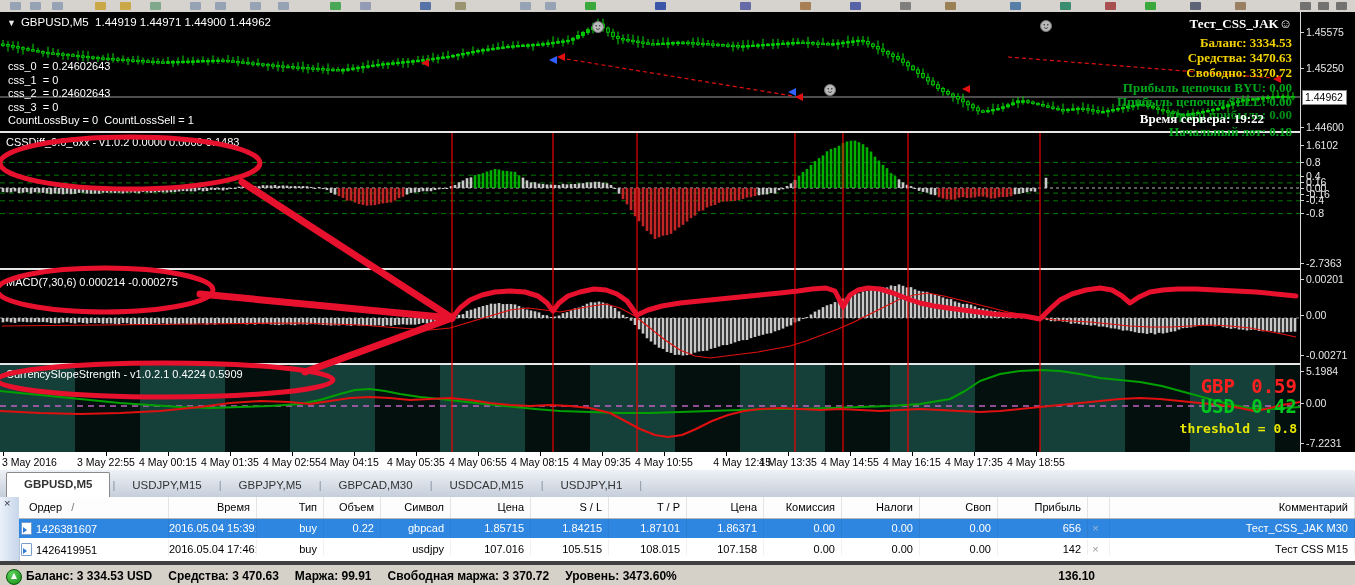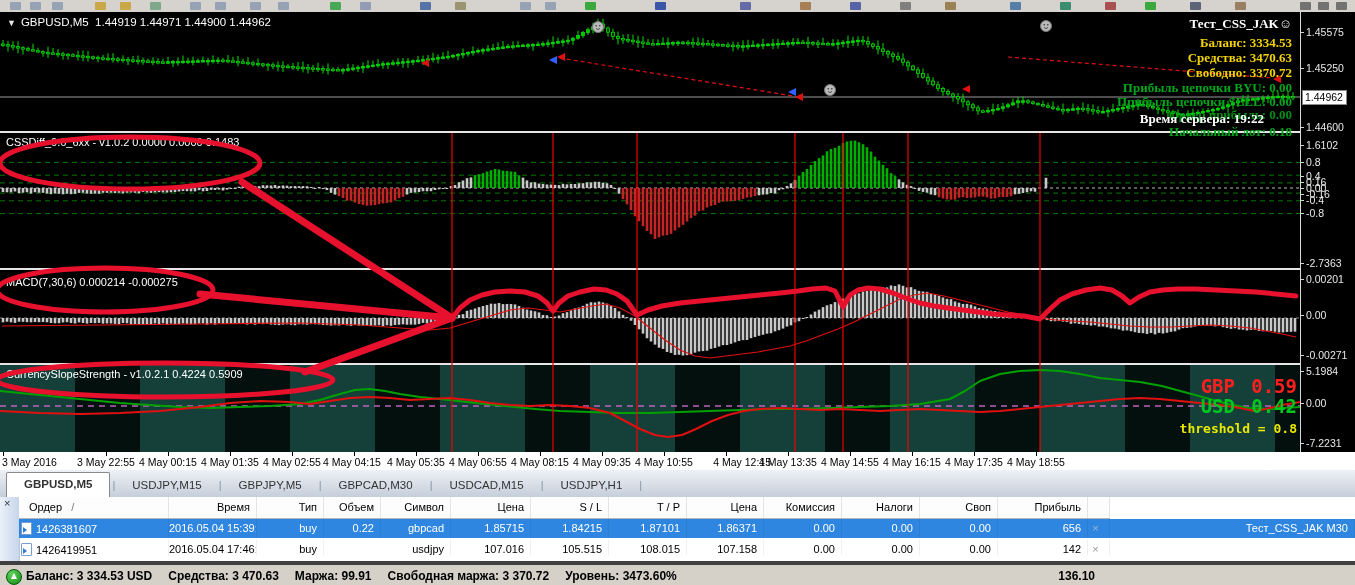--- a/index.html
+++ b/index.html
@@ -644,20 +644,25 @@
         <circle cx="831.8" cy="76.8" r="0.8" fill="#333"></circle>
         <path d="M828,79.5 q2,2.2 4,0" stroke="#333" stroke-width="0.8" fill="none"></path>
         <circle cx="1046" cy="14" r="5.5" fill="#b9b9b9" stroke="#777" stroke-width="1"></circle>
         <circle cx="1044.2" cy="12.8" r="0.8" fill="#333"></circle>
         <circle cx="1047.8" cy="12.8" r="0.8" fill="#333"></circle>
         <path d="M1044,15.5 q2,2.2 4,0" stroke="#333" stroke-width="0.8" fill="none"></path>
       </svg>
     <div class="chart-title">
       <span class="tri">▼</span><span>GBPUSD,M5</span>&nbsp;&nbsp;<span>1.44919 1.44971 1.44900 1.44962</span>
     </div>
+    <div class="ovl-left" id="ovl-left">css_0  = 0.24602643
+css_1  = 0
+css_2  = 0.24602643
+css_3  = 0
+CountLossBuy = 0  CountLossSell = 1</div>
     <div class="ovl-right">
       <div class="whitetx" style="top:4px">Тест_CSS_JAK☺</div>
       <div class="yellow" style="top:23px">Баланс: 3334.53</div>
       <div class="yellow" style="top:38px">Средства: 3470.63</div>
       <div class="yellow" style="top:53px">Свободно: 3370.72</div>
       <div class="greentx" style="top:68px">Прибыль цепочки BYU:  0.00</div>
       <div class="greentx" style="top:82px">Прибыль цепочки SELL:  0.00</div>
       <div class="greentx" style="top:95px;opacity:.85">Ордер прибыль:  0.00</div>
       <div class="whitetx" style="top:99px;right:28px;z-index:2">Время сервера: 19:22</div>
       <div class="greentx" style="top:112px">Начальный лот: 0.18</div>
@@ -1336,21 +1341,21 @@
       <div class="tlabel" style="left: 2px;">3 May 2016</div>
       <div class="tick" style="left: 106px;"></div>
       <div class="tlabel" style="left: 61px; width: 90px; text-align: center;">3 May 22:55</div>
       <div class="tick" style="left: 168px;"></div>
       <div class="tlabel" style="left: 123px; width: 90px; text-align: center;">4 May 00:15</div>
       <div class="tick" style="left: 230px;"></div>
       <div class="tlabel" style="left: 185px; width: 90px; text-align: center;">4 May 01:35</div>
       <div class="tick" style="left: 292px;"></div>
       <div class="tlabel" style="left: 247px; width: 90px; text-align: center;">4 May 02:55</div>
       <div class="tick" style="left: 354px;"></div>
-      <div class="tlabel" style="left: 307px; width: 90px; text-align: center;">4 May 04:15</div>
+      <div class="tlabel" style="left: 321px; width: 90px; ">4 May 04:15</div>
       <div class="tick" style="left: 416px;"></div>
       <div class="tlabel" style="left: 371px; width: 90px; text-align: center;">4 May 05:35</div>
       <div class="tick" style="left: 478px;"></div>
       <div class="tlabel" style="left: 433px; width: 90px; text-align: center;">4 May 06:55</div>
       <div class="tick" style="left: 540px;"></div>
       <div class="tlabel" style="left: 495px; width: 90px; text-align: center;">4 May 08:15</div>
       <div class="tick" style="left: 602px;"></div>
       <div class="tlabel" style="left: 557px; width: 90px; text-align: center;">4 May 09:35</div>
       <div class="tick" style="left: 664px;"></div>
       <div class="tlabel" style="left: 619px; width: 90px; text-align: center;">4 May 10:55</div>
@@ -1395,20 +1400,21 @@
         <div class="hcell" style="width: 70px; text-align: right; padding-right: 6px;">Символ</div>
         <div class="hcell" style="width: 80px; text-align: right; padding-right: 6px;">Цена</div>
         <div class="hcell" style="width: 78px; text-align: right; padding-right: 6px;">S / L</div>
         <div class="hcell" style="width: 78px; text-align: right; padding-right: 6px;">T / P</div>
         <div class="hcell" style="width: 77px; text-align: right; padding-right: 6px;">Цена</div>
         <div class="hcell" style="width: 78px; text-align: right; padding-right: 6px;">Комиссия</div>
         <div class="hcell" style="width: 78px; text-align: right; padding-right: 6px;">Налоги</div>
         <div class="hcell" style="width: 78px; text-align: right; padding-right: 6px;">Своп</div>
         <div class="hcell" style="width: 90px; text-align: right; padding-right: 6px;">Прибыль</div>
         <div class="hcell" style="width: 22px; text-align: right; padding-right: 6px;"></div>
+        <div class="hcell" style="width: 245px; text-align: right; padding-right: 6px;">Комментарий</div>
       </div>
     <div class="t-rows" id="t-rows">
         <div class="trow sel">
           <div class="tcell" style="width: 150px; text-align: left; padding-right: 6px;"><span class="docicon"></span>1426381607</div>
           <div class="tcell" style="width: 88px; text-align: right; padding-right: 6px;">2016.05.04 15:39:06</div>
           <div class="tcell" style="width: 67px; text-align: right; padding-right: 6px;">buy</div>
           <div class="tcell" style="width: 57px; text-align: right; padding-right: 6px;">0.22</div>
           <div class="tcell" style="width: 70px; text-align: right; padding-right: 6px;">gbpcad</div>
           <div class="tcell" style="width: 80px; text-align: right; padding-right: 6px;">1.85715</div>
           <div class="tcell" style="width: 78px; text-align: right; padding-right: 6px;">1.84215</div>
@@ -1429,20 +1435,21 @@
           <div class="tcell" style="width: 70px; text-align: right; padding-right: 6px;">usdjpy</div>
           <div class="tcell" style="width: 80px; text-align: right; padding-right: 6px;">107.016</div>
           <div class="tcell" style="width: 78px; text-align: right; padding-right: 6px;">105.515</div>
           <div class="tcell" style="width: 78px; text-align: right; padding-right: 6px;">108.015</div>
           <div class="tcell" style="width: 77px; text-align: right; padding-right: 6px;">107.158</div>
           <div class="tcell" style="width: 78px; text-align: right; padding-right: 6px;">0.00</div>
           <div class="tcell" style="width: 78px; text-align: right; padding-right: 6px;">0.00</div>
           <div class="tcell" style="width: 78px; text-align: right; padding-right: 6px;">0.00</div>
           <div class="tcell" style="width: 90px; text-align: right; padding-right: 6px;">142</div>
           <div class="tcell closex" style="width: 22px; text-align: center; padding-right: 6px;">×</div>
+          <div class="tcell" style="width: 245px; text-align: right; padding-right: 6px;">Тест CSS M15</div>
         </div>
       </div>
   </div>
 
   <div id="statusbar">
     <span class="sb-icon"></span>
     <div class="sb-inner">
       <span class="seg">Баланс: 3 334.53 USD</span>
       <span class="seg">Средства: 3 470.63</span>
       <span class="seg">Маржа: 99.91</span>

